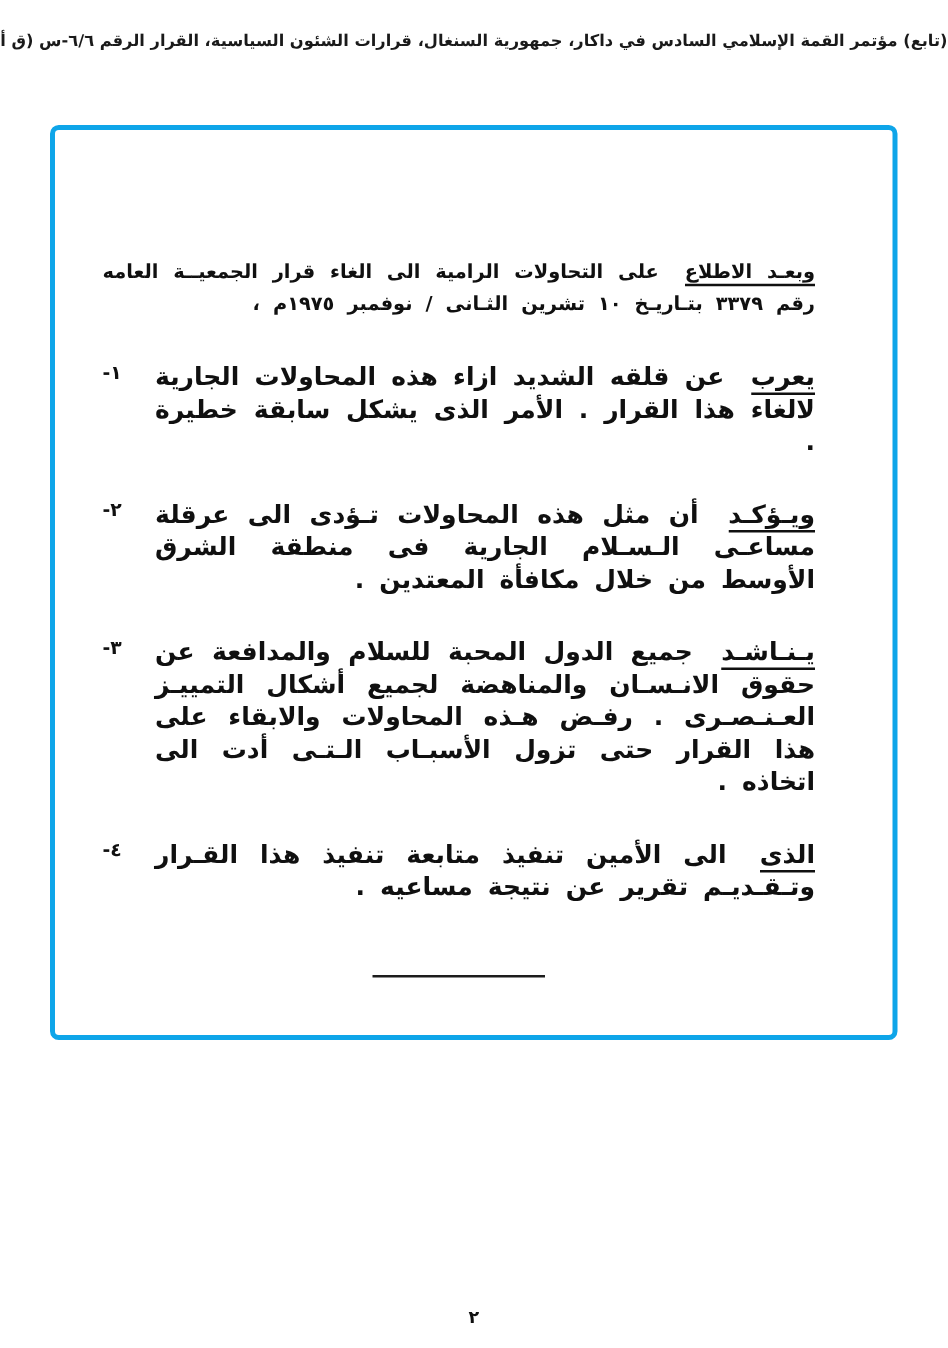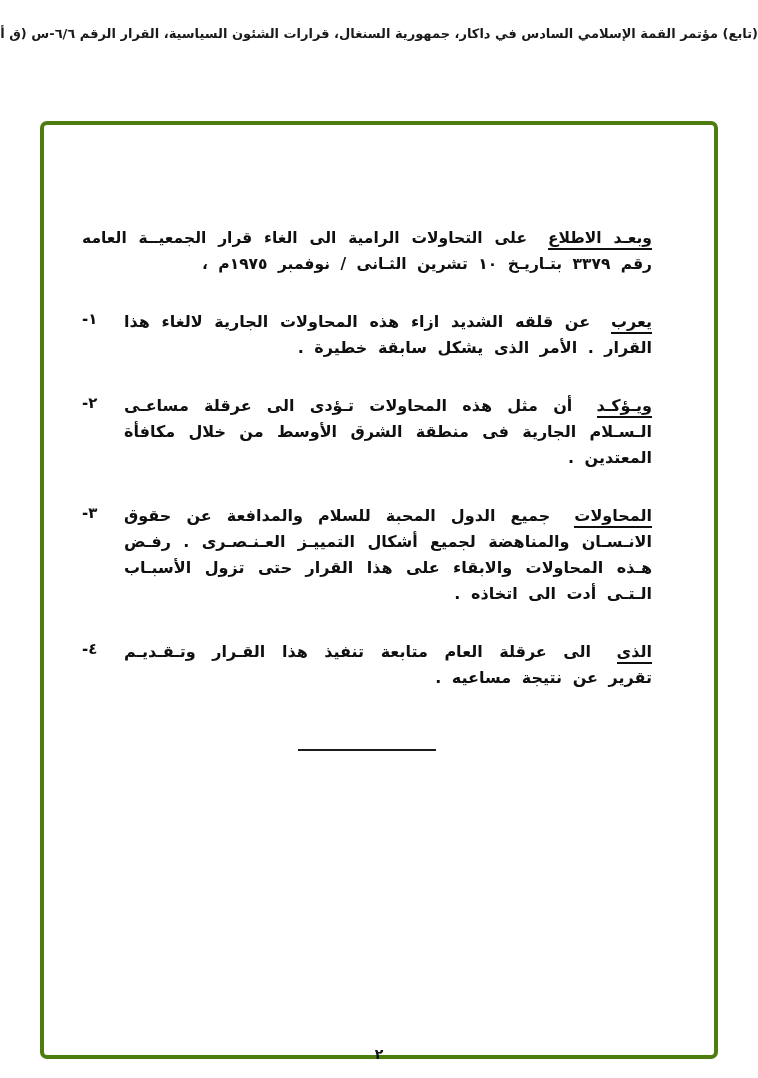--- a/index.html
+++ b/index.html
@@ -35,26 +35,25 @@
     font-weight: bold;
     color: #2e2e2e;
   }
 
   
   .scan-frame {
     position: absolute;
     left: 40px;
     top: 100px;
     width: 678px;
-    height: 938px;
-    border: 4px solid #4d7c0f;
+    height: 732px;
+    border: 4px solid #0ea5e9;
     border-radius: 7px;
     background: #ffffff;
     box-sizing: border-box;
-    margin-top: 21px;
   }
 
   .doc-body {
     direction: rtl;
     padding: 100px 62px 0 38px;
     color: #101010;
     font-weight: bold;
   }
 
   .para {
@@ -84,21 +83,21 @@
     text-align: left;
     font-size: 15px;
     font-weight: bold;
     padding-top: 1px;
     color: #101010;
   }
   .item-text {
     flex: 1;
     direction: rtl;
     text-align: justify;
-    font-size: 16px;
+    font-size: 20px;
     line-height: 26px;
     word-spacing: 5px;
   }
 
   .separator {
     width: 138px;
     border-top: 2px solid #1c1c1c;
     margin: 58px auto 0 auto;
   }
 
@@ -143,30 +142,30 @@
         <div class="item-number">-٢</div>
         <div class="item-text">
           <span class="lead">ويـؤكـد</span>
           <span>أن مثل هذه المحاولات تـؤدى الى عرقلة مساعـى الـسـلام الجارية فى منطقة الشرق الأوسط من خلال مكافأة المعتدين .</span>
         </div>
       </div>
 
       <div class="item">
         <div class="item-number">-٣</div>
         <div class="item-text">
-          <span class="lead">المحاولات</span>
+          <span class="lead">يـنـاشـد</span>
           <span>جميع الدول المحبة للسلام والمدافعة عن حقوق الانـسـان والمناهضة لجميع أشكال التمييـز العـنـصـرى . رفـض هـذه المحاولات والابقاء على هذا القرار حتى تزول الأسبـاب الـتـى أدت الى اتخاذه .</span>
         </div>
       </div>
 
       <div class="item">
         <div class="item-number">-٤</div>
         <div class="item-text">
           <span class="lead">الذى</span>
-          <span>الى عرقلة العام متابعة تنفيذ هذا القـرار وتـقـديـم تقرير عن نتيجة مساعيه .</span>
+          <span>الى الأمين تنفيذ متابعة تنفيذ هذا القـرار وتـقـديـم تقرير عن نتيجة مساعيه .</span>
         </div>
       </div>
 
       <div class="separator"></div>
 
     </div>
   </div>
 
   <div class="page-number">٢</div>
 

